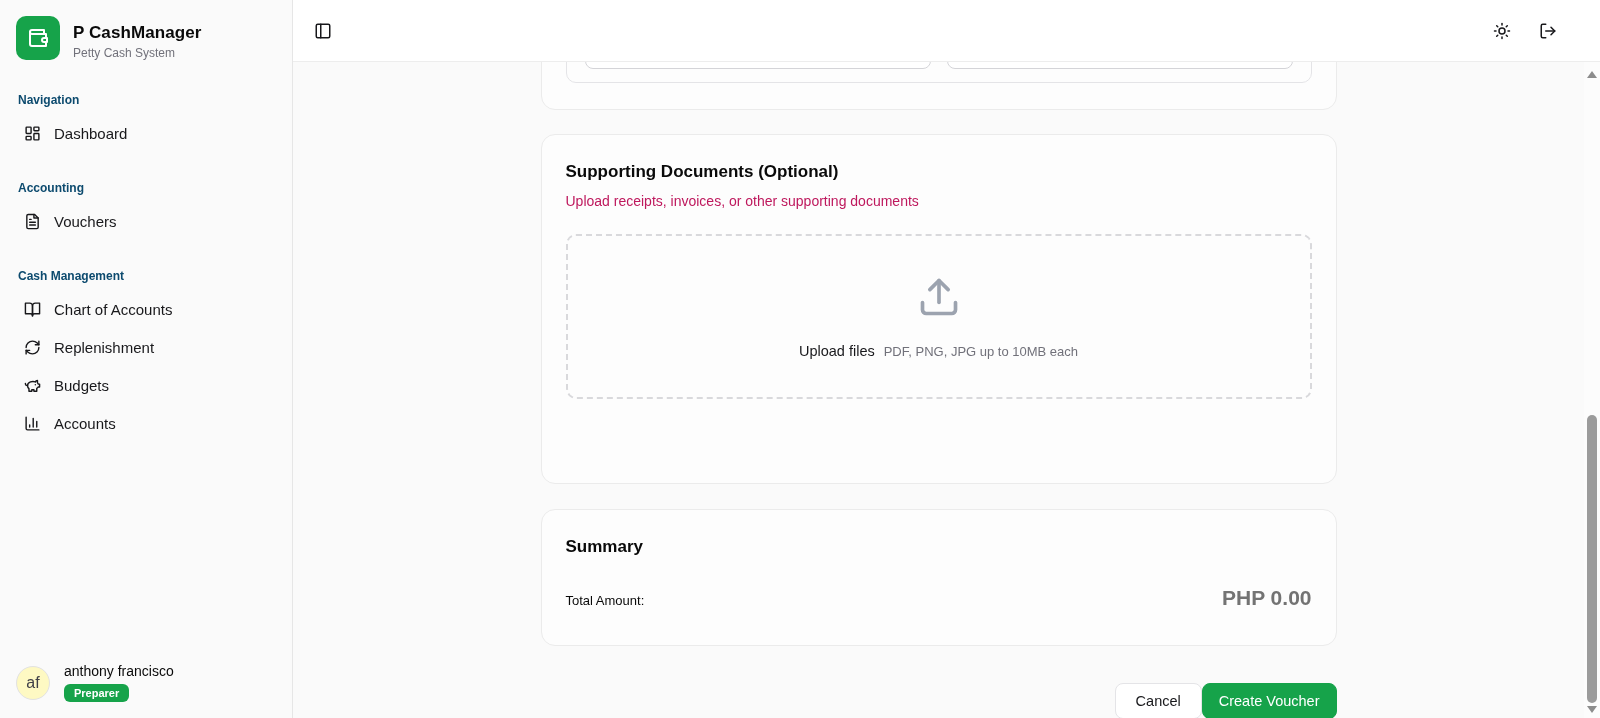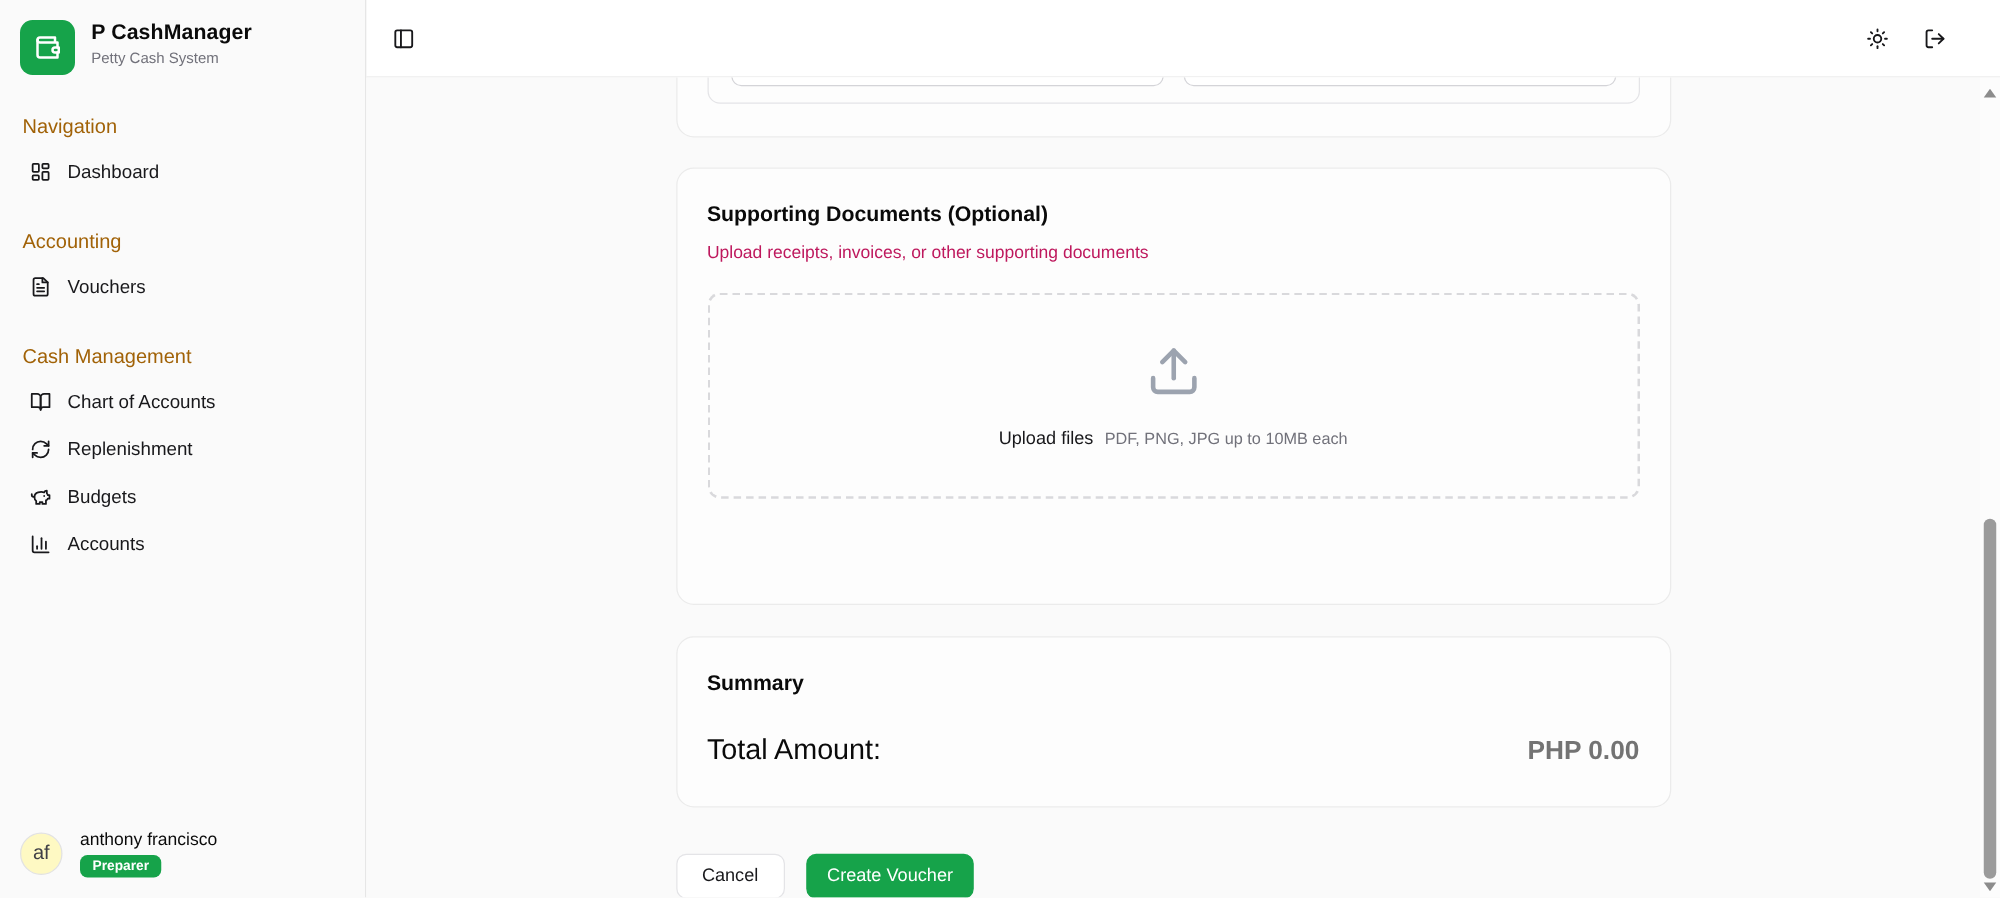--- a/index.html
+++ b/index.html
@@ -2,25 +2,25 @@
 <html><head>
 <meta charset="utf-8">
 <style>
   * { margin:0; padding:0; box-sizing:border-box; }
   html,body { width:1600px; height:718px; overflow:hidden; }
   body { font-family:"Liberation Sans", sans-serif; background:#fafafa; color:#0a0a0a; }
   .app { display:flex; width:1600px; height:718px; }
 
   
   .sidebar { width:293px; flex:0 0 293px; background:#fafafa; border-right:1px solid #e6e6e6; position:relative; padding:16px; }
-  .brand { display:flex; align-items:flex-start; gap:13px; }
+  .brand { display:flex; align-items:flex-end; gap:13px; }
   .brand-logo { width:44px; height:44px; border-radius:10px; background:#16a34a; display:flex; align-items:center; justify-content:center; }
   .brand-title { font-size:17px; font-weight:700; color:#0a0a0a; letter-spacing:.1px; }
   .brand-sub { font-size:12px; color:#71717a; margin-top:3px; }
-  .nav-label { font-size:16px; font-weight:400; color:#a16207; margin:30px 2px 8px; }
+  .nav-label { font-size:12px; font-weight:700; color:#0c4a6e; margin:30px 2px 8px; }
   .nav-label.first { margin-top:33px; }
   .nav-item { display:flex; align-items:center; gap:13px; height:36px; padding:0 8px; border-radius:8px; cursor:pointer; margin-bottom:2px; }
   .nav-item svg { width:17px; height:17px; stroke:#18181b; flex:0 0 17px; }
   .nav-item-label { font-size:15px; color:#18181b; font-weight:400; }
   .sidebar-user { position:absolute; left:0; right:0; bottom:0; padding:14px 16px 16px; display:flex; align-items:center; gap:14px; }
   .avatar { width:34px; height:34px; border-radius:50%; background:#fef9c3; border:1px solid #e2e2e2; display:flex; align-items:center; justify-content:center; font-size:16px; color:#3f3f46; }
   .user-name { font-size:14px; font-weight:500; color:#0a0a0a; }
   .role-badge { display:inline-block; margin-top:5px; background:#16a34a; color:#fff; font-size:11px; font-weight:700; padding:3px 10px; border-radius:6px; }
 
   
@@ -48,25 +48,25 @@
   .card-sub { font-size:14px; color:#be185d; margin-top:11px; }
   .dropzone { margin-top:25px; height:165px; border:2px dashed #d9d9dc; border-radius:10px; display:flex; flex-direction:column; align-items:center; justify-content:center; gap:24px; cursor:pointer; background:transparent; }
   .dropzone svg { width:44px; height:44px; stroke:#9ca3af; }
   .dropline { display:flex; align-items:baseline; gap:9px; }
   .drop-label { font-size:14.5px; font-weight:500; color:#18181b; }
   .drop-hint { font-size:13px; color:#71717a; }
 
   
   .card-summary { margin-top:25px; height:137px; padding:27px 24px; }
   .summary-row { display:flex; align-items:baseline; justify-content:space-between; margin-top:29px; }
-  .summary-label { font-size:23px; color:#0a0a0a; }
+  .summary-label { font-size:13px; color:#0a0a0a; }
   .summary-value { font-size:21px; font-weight:700; color:#737373; }
 
   
-  .actions { margin-top:37px; display:flex; gap:17px; }
+  .actions { margin-top:37px; display:flex; justify-content:flex-end; }
   .btn { height:36px; border-radius:8px; font-family:inherit; font-size:14.5px; font-weight:500; cursor:pointer; display:flex; align-items:center; }
   .btn-cancel { background:#fff; border:1px solid #e4e4e7; color:#18181b; padding:0 20px; }
   .btn-primary { background:#16a34a; border:1px solid #16a34a; color:#fff; padding:0 16px; }
 
   
   .scrollbar { position:absolute; top:0; right:0; bottom:0; width:16px; background:#fcfcfc; }
   .sb-up { position:absolute; top:9px; left:3px; width:0; height:0; border-left:5px solid transparent; border-right:5px solid transparent; border-bottom:7px solid #8c8c8c; }
   .sb-down { position:absolute; bottom:5px; left:3px; width:0; height:0; border-left:5px solid transparent; border-right:5px solid transparent; border-top:7px solid #8c8c8c; }
   .sb-thumb { position:absolute; top:353px; left:3px; width:10px; height:288px; border-radius:5px; background:#9b9b9b; }
 </style>

